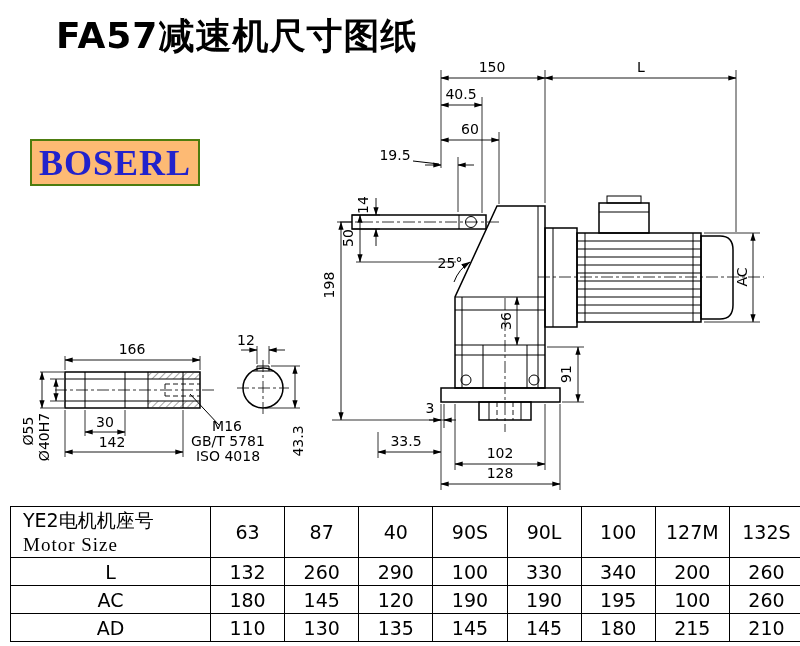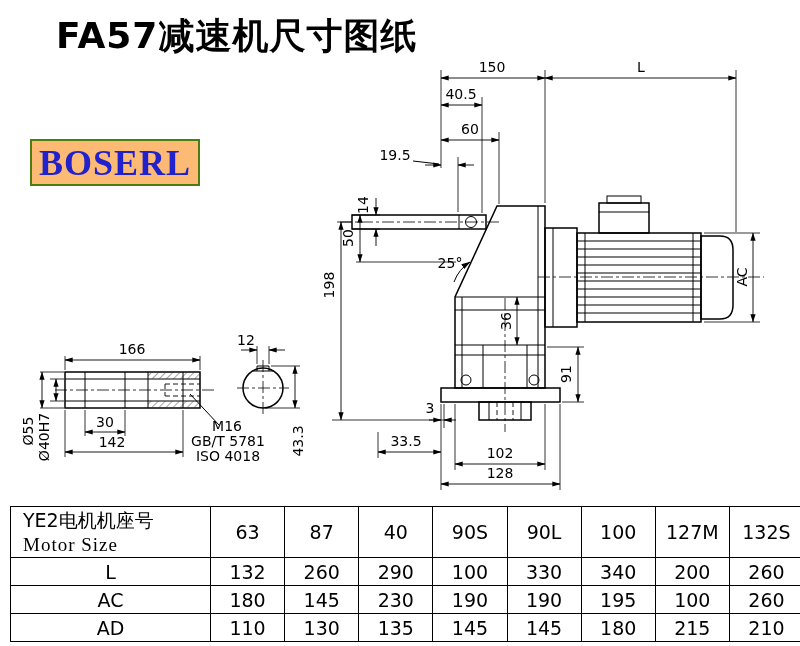--- a/index.html
+++ b/index.html
@@ -198,21 +198,21 @@
         <td>100</td>
         <td>330</td>
         <td>340</td>
         <td>200</td>
         <td>260</td>
       </tr>
       <tr class="r-data">
         <th>AC</th>
         <td>180</td>
         <td>145</td>
-        <td>230</td>
+        <td>120</td>
         <td>190</td>
         <td>190</td>
         <td>195</td>
         <td>100</td>
         <td>260</td>
       </tr>
       <tr class="r-data">
         <th>AD</th>
         <td>110</td>
         <td>130</td>

